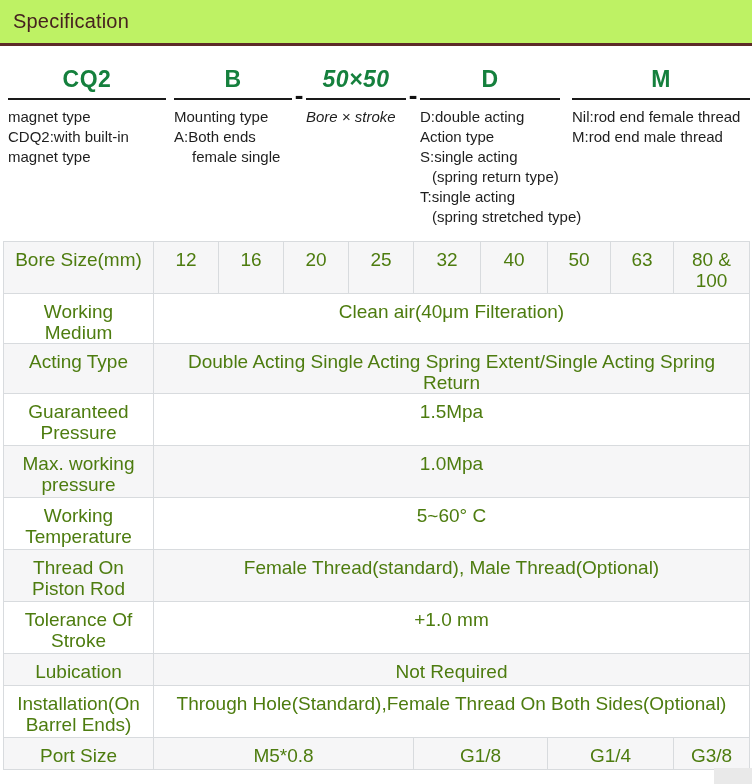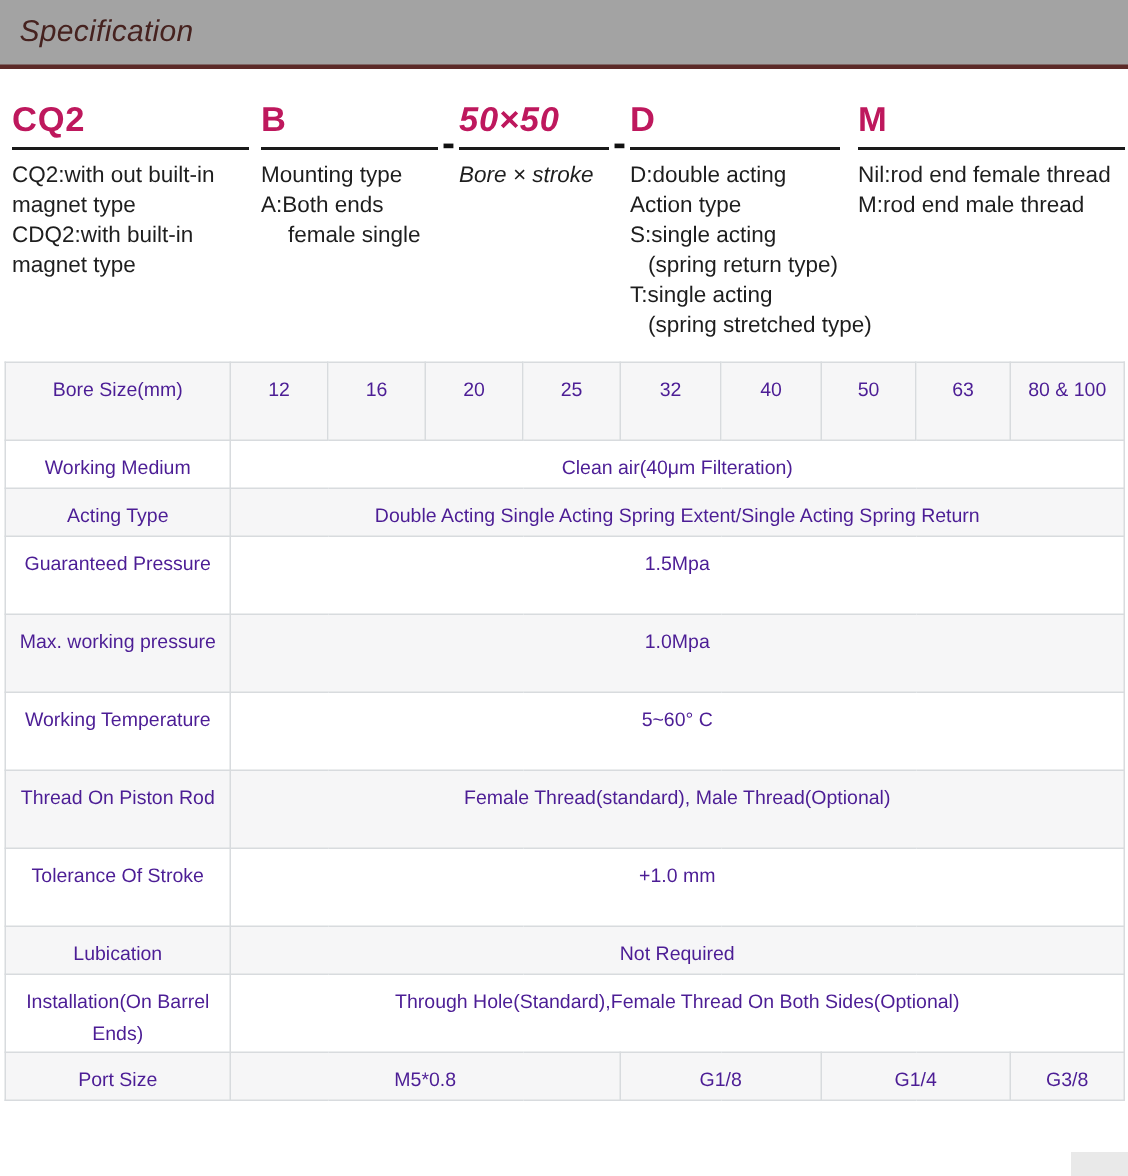--- a/index.html
+++ b/index.html
@@ -7,26 +7,25 @@
   body {
     background:#ffffff;
     font-family:"Liberation Sans", sans-serif;
     position:relative;
     overflow:hidden;
   }
 
   
   .topbar {
     height:46px;
-    background:#a3a3a3;
+    background:#bef264;
     border-bottom:3px solid #5c2a28;
     display:flex;
     align-items:center;
     padding-left:13px;
-    font-style:italic;
   }
   .topbar h1 {
     font-size:20px;
     font-weight:400;
     color:#46221f;
     letter-spacing:0.2px;
   }
 
   
   .model {
@@ -36,21 +35,22 @@
   }
   .mcol { flex:0 0 auto; }
   .c1 { width:158px; }
   .c2 { width:118px; margin-left:8px; }
   .c3 { width:100px;font-style:italic; }
   .c4 { width:140px; }
   .c5 { width:178px; margin-left:12px; }
   .mcode {
     font-size:23px;
     font-weight:bold;
-    color:#be185d;
+    color:#15803d;
+    text-align:center;
     padding-bottom:5px;
     border-bottom:2px solid #1a1a1a;
     letter-spacing:0.5px;
   }
   .mdesc {
     margin-top:7px;
     font-size:15px;
     line-height:20px;
     color:#1e1e1e;
     white-space:nowrap;
@@ -71,22 +71,22 @@
     margin-top:16px;
     color:#111;
   }
 
   
   table.spec {
     border-collapse:collapse;
     table-layout:fixed;
     width:746px;
     margin:14px 3px 0 3px;
-    font-size:13px;
-    color:#4c1d95;
+    font-size:19px;
+    color:#4d7c0f;
   }
   table.spec td {
     border:1px solid #d8dbde;
     text-align:center;
     vertical-align:top;
     padding:7px 4px 0 4px;
     line-height:21px;
     overflow:hidden;
   }
   tr.tall  { height:52px; }
@@ -105,21 +105,20 @@
 
 <header class="topbar">
   <h1>Specification</h1>
 </header>
 
 <section class="model">
 
   <div class="mcol c1">
     <div class="mcode">CQ2</div>
     <div class="mdesc">
-      <div class="dl">CQ2:with out built-in</div>
       <div class="dl right">magnet type</div>
       <div class="dl">CDQ2:with built-in</div>
       <div class="dl right">magnet type</div>
     </div>
   </div>
 
   <div class="mcol c2">
     <div class="mcode">B</div>
     <div class="mdesc">
       <div class="dl">Mounting type</div>

